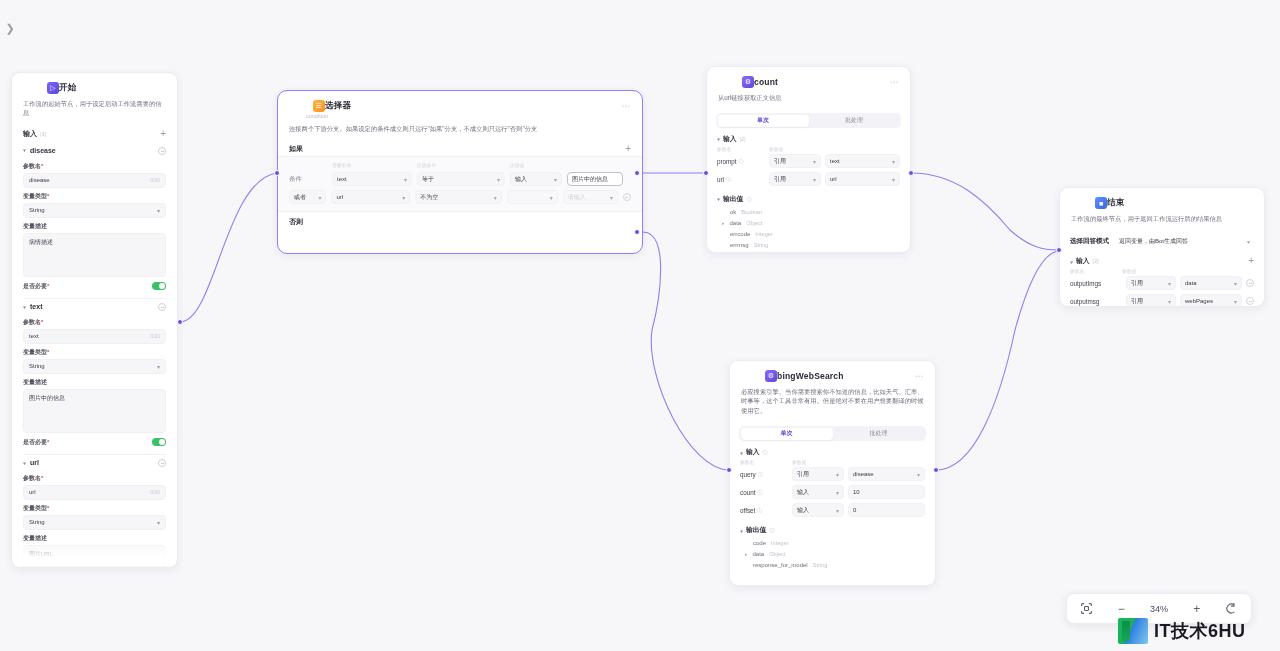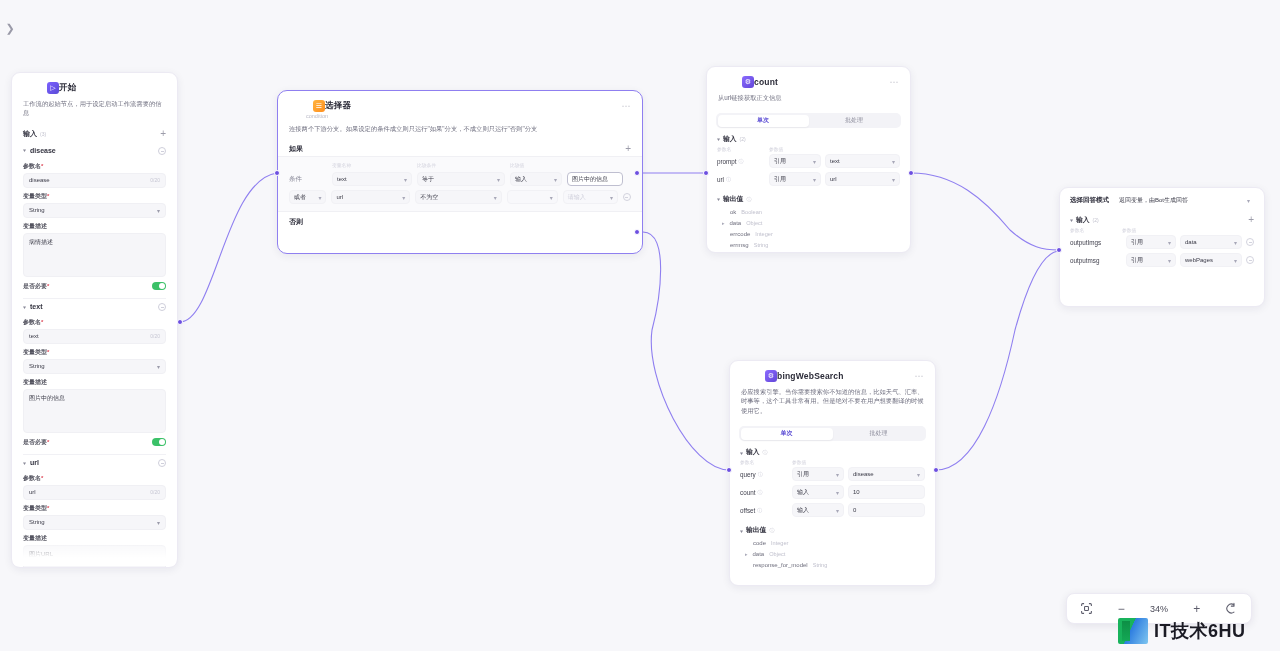--- a/index.html
+++ b/index.html
@@ -565,20 +565,27 @@
       <div class="out-row">
         <span>response_for_model</span>
         <span class="out-type">String</span>
       </div>
     </div>
   </div>
   <div class="port" style="left:726px; top:467px;"></div>
   <div class="port" style="left:933px; top:467px;"></div>
 
   <div class="node" id="node-end">
+    <div class="node-head">
+      <div class="node-title-row">
+        <div class="node-ico ico-end">■</div>
+        <div class="node-title">结束</div>
+      </div>
+      <div class="node-desc">工作流的最终节点，用于返回工作流运行后的结果信息</div>
+    </div>
 
     <div class="ans-row">
       <span class="ans-label">选择回答模式</span>
       <div class="ans-select">
         <span>返回变量，由Bot生成回答</span>
         <span class="chev">▾</span>
       </div>
     </div>
 
     <div class="io-head">

